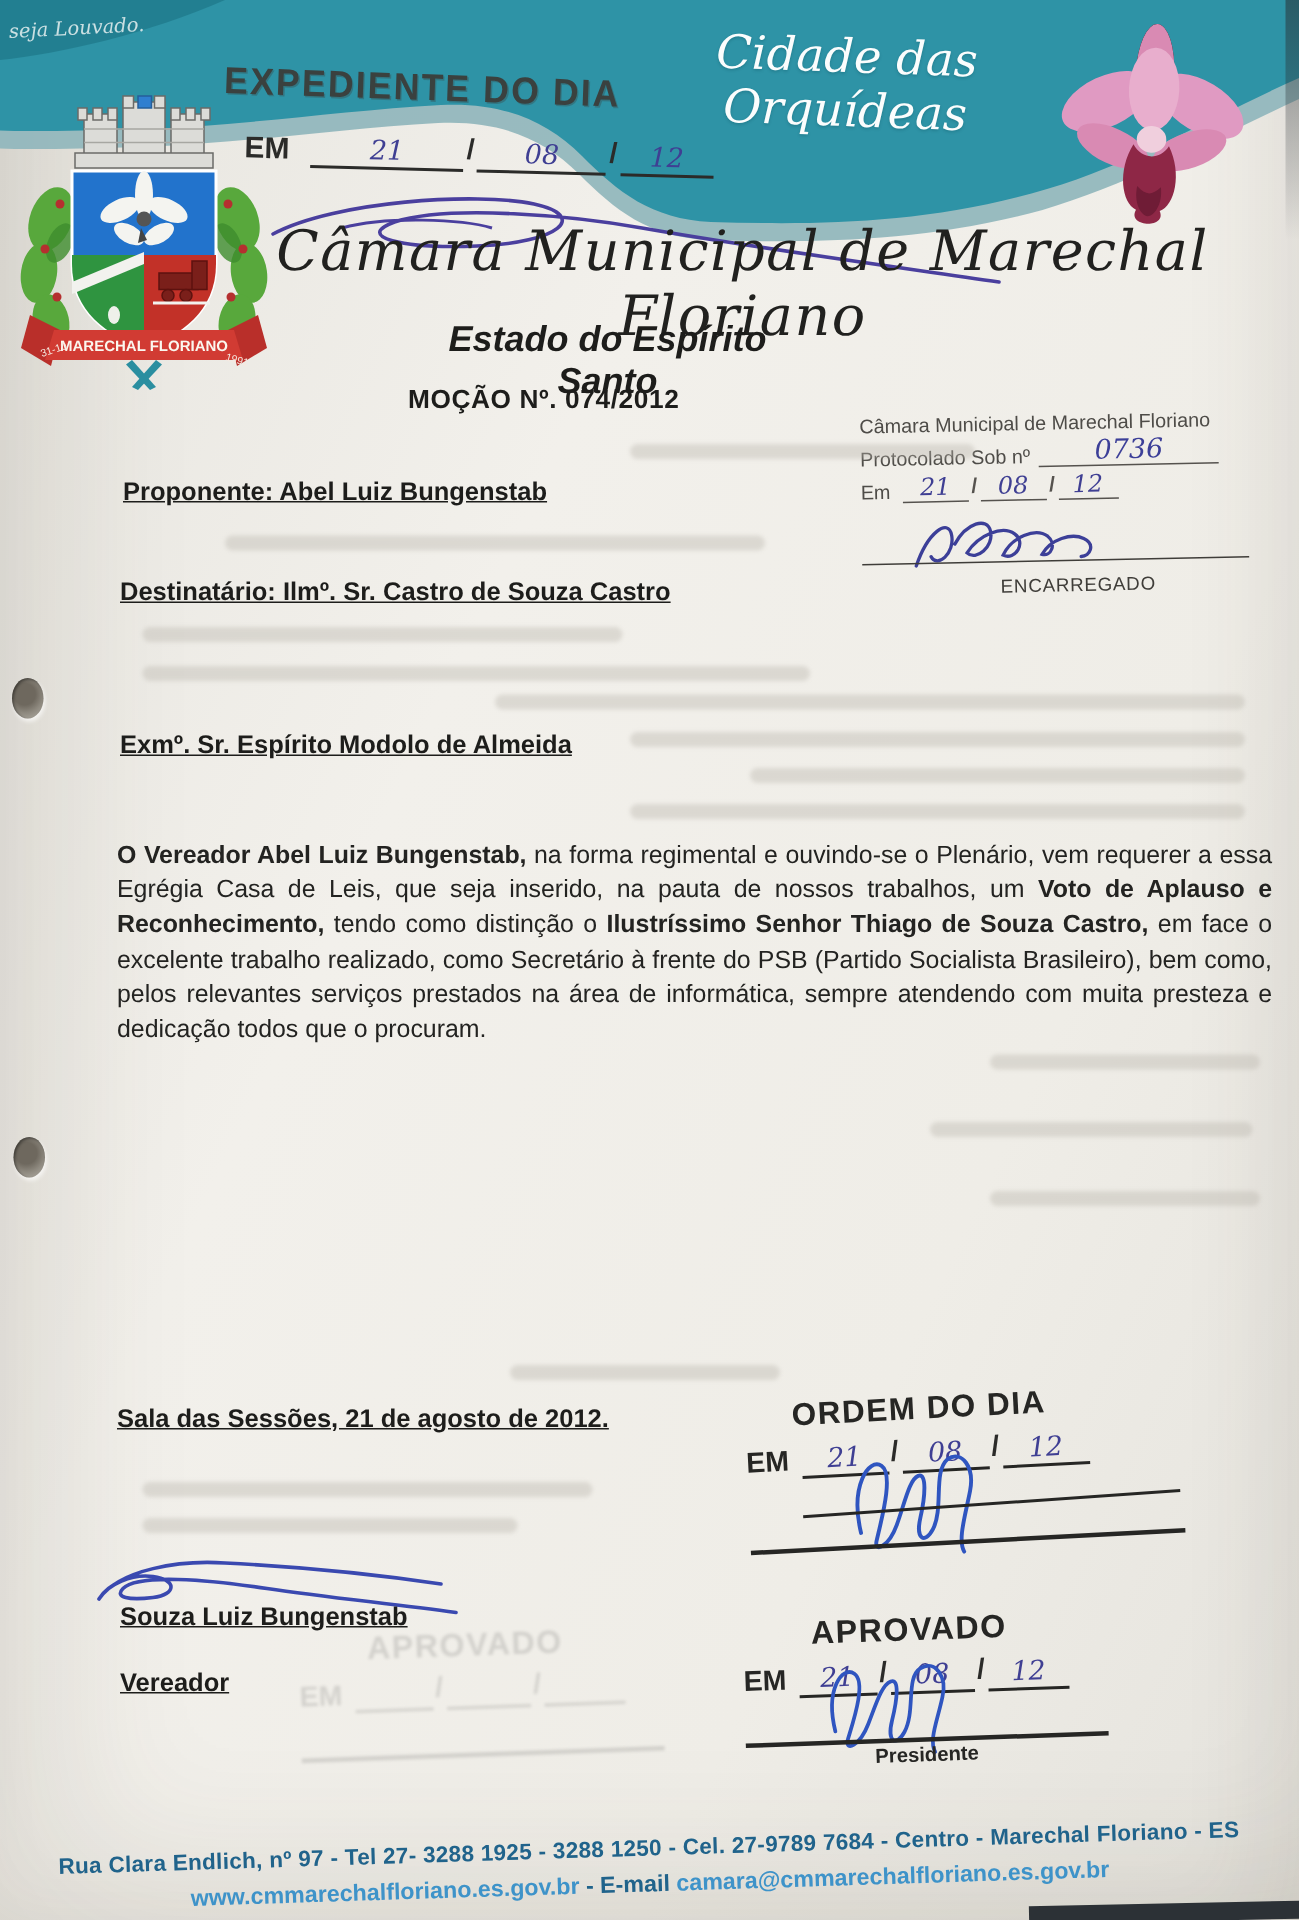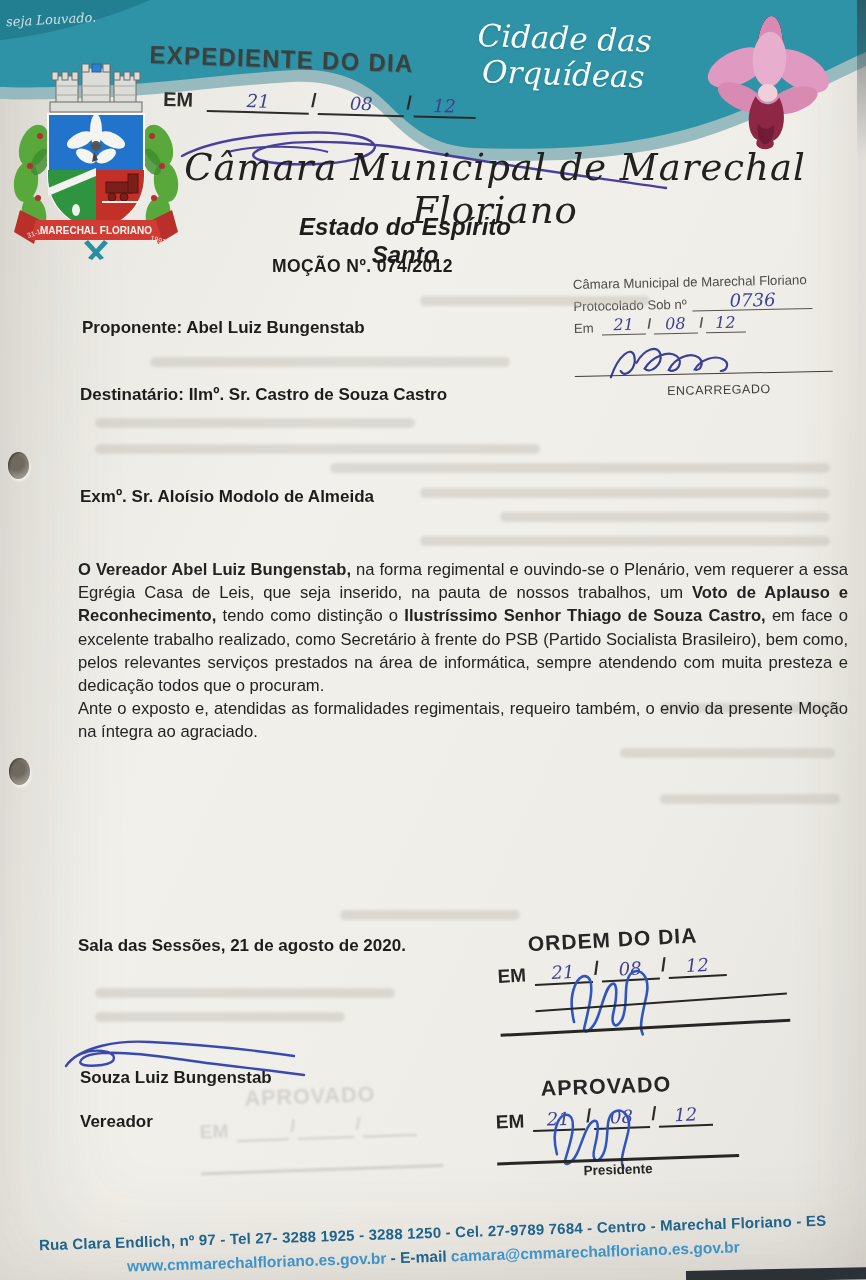--- a/index.html
+++ b/index.html
@@ -35,21 +35,21 @@
   #protocol .row{display:flex;align-items:flex-end;margin-top:3px;font-size:13.2px;}
   #protocol .fill{flex:0 0 120px;border-bottom:1.5px solid #55524e;text-align:center;
     font-family:"DejaVu Serif",serif;font-style:italic;font-size:18px;color:#3c3f98;margin-left:6px;line-height:1;}
   #protocol .date-cell{font-size:16px;border-bottom-width:1.5px;border-color:#55524e;}
   #protocol .d1{width:44px;margin-left:8px;} #protocol .d2{width:44px;} #protocol .d3{width:40px;}
   #protocol .slash{font-size:14px;color:#55524e;}
   #protocol .sigzone{position:relative;height:46px;margin-top:2px;}
   #protocol .sigline{position:absolute;left:0;top:38px;width:258px;border-bottom:1.8px solid #3f3d39;}
   #protocol .role{font-size:12.5px;letter-spacing:.5px;margin-left:92px;margin-top:2px;color:#3f3d39;}
   
-  .hline{font-size:17px;font-weight:bold;color:#1d1d1b;}
+  .hline{font-size:17px;font-weight:bold;color:#1d1d1b;text-decoration:underline;}
   #proponente{left:82px;top:318px;} #destinatario{left:80px;top:385px;}
   #exmo{left:80px;top:487px;} #presidente{left:80px;top:512px;}
   #body-text{left:78px;top:558px;width:770px;}
   #body-text p{margin:0;text-align:justify;font-size:16.6px;line-height:23.2px;color:#232321;}
   #body-text .b{font-weight:bold;}
   #sala{left:78px;top:936px;}
   
   .rubber{color:#262624;}
   #ordem{left:498px;top:926px;width:302px;height:110px;transform:rotate(-3deg);}
   #ordem .title{font-size:21px;font-weight:bold;letter-spacing:1px;margin-left:32px;}
@@ -252,28 +252,27 @@
   <div class="ghost" style="left:420px;top:536px;width:410px"></div>
   <div class="ghost" style="left:660px;top:703px;width:180px"></div>
   <div class="ghost" style="left:620px;top:748px;width:215px"></div>
   <div class="ghost" style="left:660px;top:794px;width:180px"></div>
   <div class="ghost" style="left:340px;top:910px;width:180px"></div>
   <div class="ghost" style="left:95px;top:988px;width:300px"></div>
   <div class="ghost" style="left:95px;top:1012px;width:250px"></div>
 
   <div class="abs hline" id="proponente">Proponente: Abel Luiz Bungenstab</div>
   <div class="abs hline" id="destinatario">Destinatário: Ilmº. Sr. Castro de Souza Castro</div>
-  <div class="abs hline" id="exmo">Exmº. Sr. Aloísio Modolo de Almeida</div>
+  <div class="abs hline" id="exmo">Exmº. Sr. Espírito Modolo de Almeida</div>
 
   <div class="abs" id="body-text">
       <p><span class="b">O Vereador Abel Luiz Bungenstab,</span><span> na forma regimental e ouvindo-se o Plenário, vem requerer a essa Egrégia Casa de Leis, que seja inserido, na pauta de nossos trabalhos, um </span><span class="b">Voto de Aplauso e Reconhecimento,</span><span> tendo como distinção o </span><span class="b">Ilustríssimo Senhor Thiago de Souza Castro,</span><span> em face o excelente trabalho realizado, como Secretário à frente do PSB (Partido Socialista Brasileiro), bem como, pelos relevantes serviços prestados na área de informática, sempre atendendo com muita presteza e dedicação todos que o procuram.</span></p>
-      <p><span>Ante o exposto e, atendidas as formalidades regimentais, requeiro também, o envio da presente Moção na íntegra ao agraciado.</span></p>
-    </div>
-
-  <div class="abs hline" id="sala">Sala das Sessões, 21 de agosto de 2020.</div>
+    </div>
+
+  <div class="abs hline" id="sala">Sala das Sessões, 21 de agosto de 2012.</div>
 
   <div class="abs rubber" id="ordem">
     <div class="title">ORDEM DO DIA</div>
     <div class="stamp-em">
       <span class="lbl">EM</span>
       <span class="date-cell d1">21</span>
       <span class="slash">/</span>
       <span class="date-cell d2">08</span>
       <span class="slash">/</span>
       <span class="date-cell d3">12</span>

